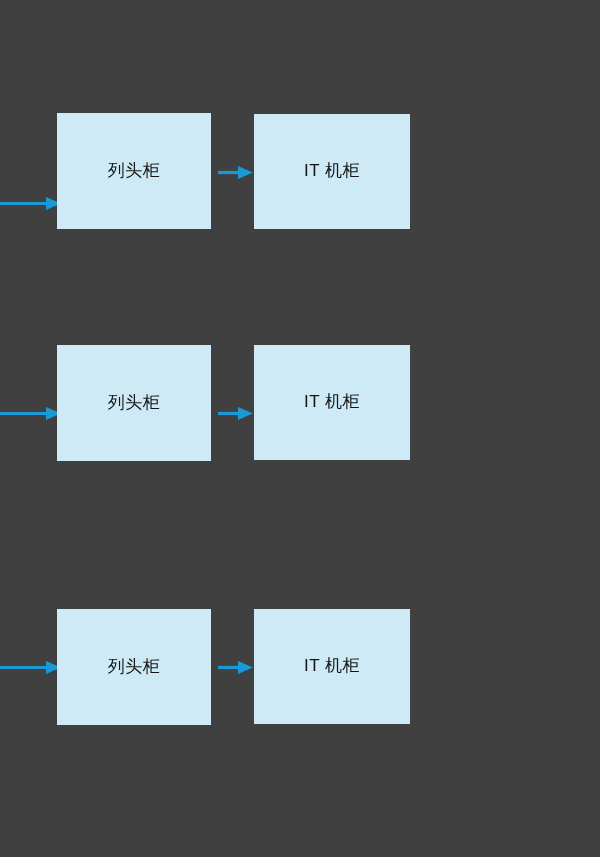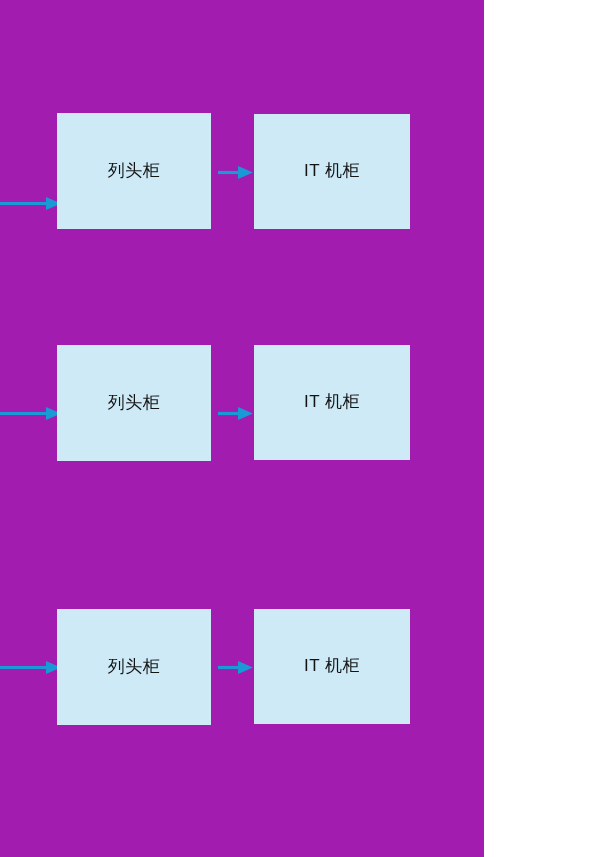--- a/index.html
+++ b/index.html
@@ -8,23 +8,23 @@
   }
   body {
     width: 600px;
     height: 857px;
     background: #ffffff;
     font-family: "Liberation Sans", "DejaVu Sans", sans-serif;
     overflow: hidden;
   }
   #diagram-canvas {
     position: relative;
-    width: 484px;
+    width: 600px;
     height: 857px;
-    background: #a21caf;
+    background: #404040;
   }
   .flow-row {
     position: absolute;
     left: 0;
     width: 600px;
   }
   .node-box {
     position: absolute;
     background: #cdeaf6;
     box-sizing: border-box;

